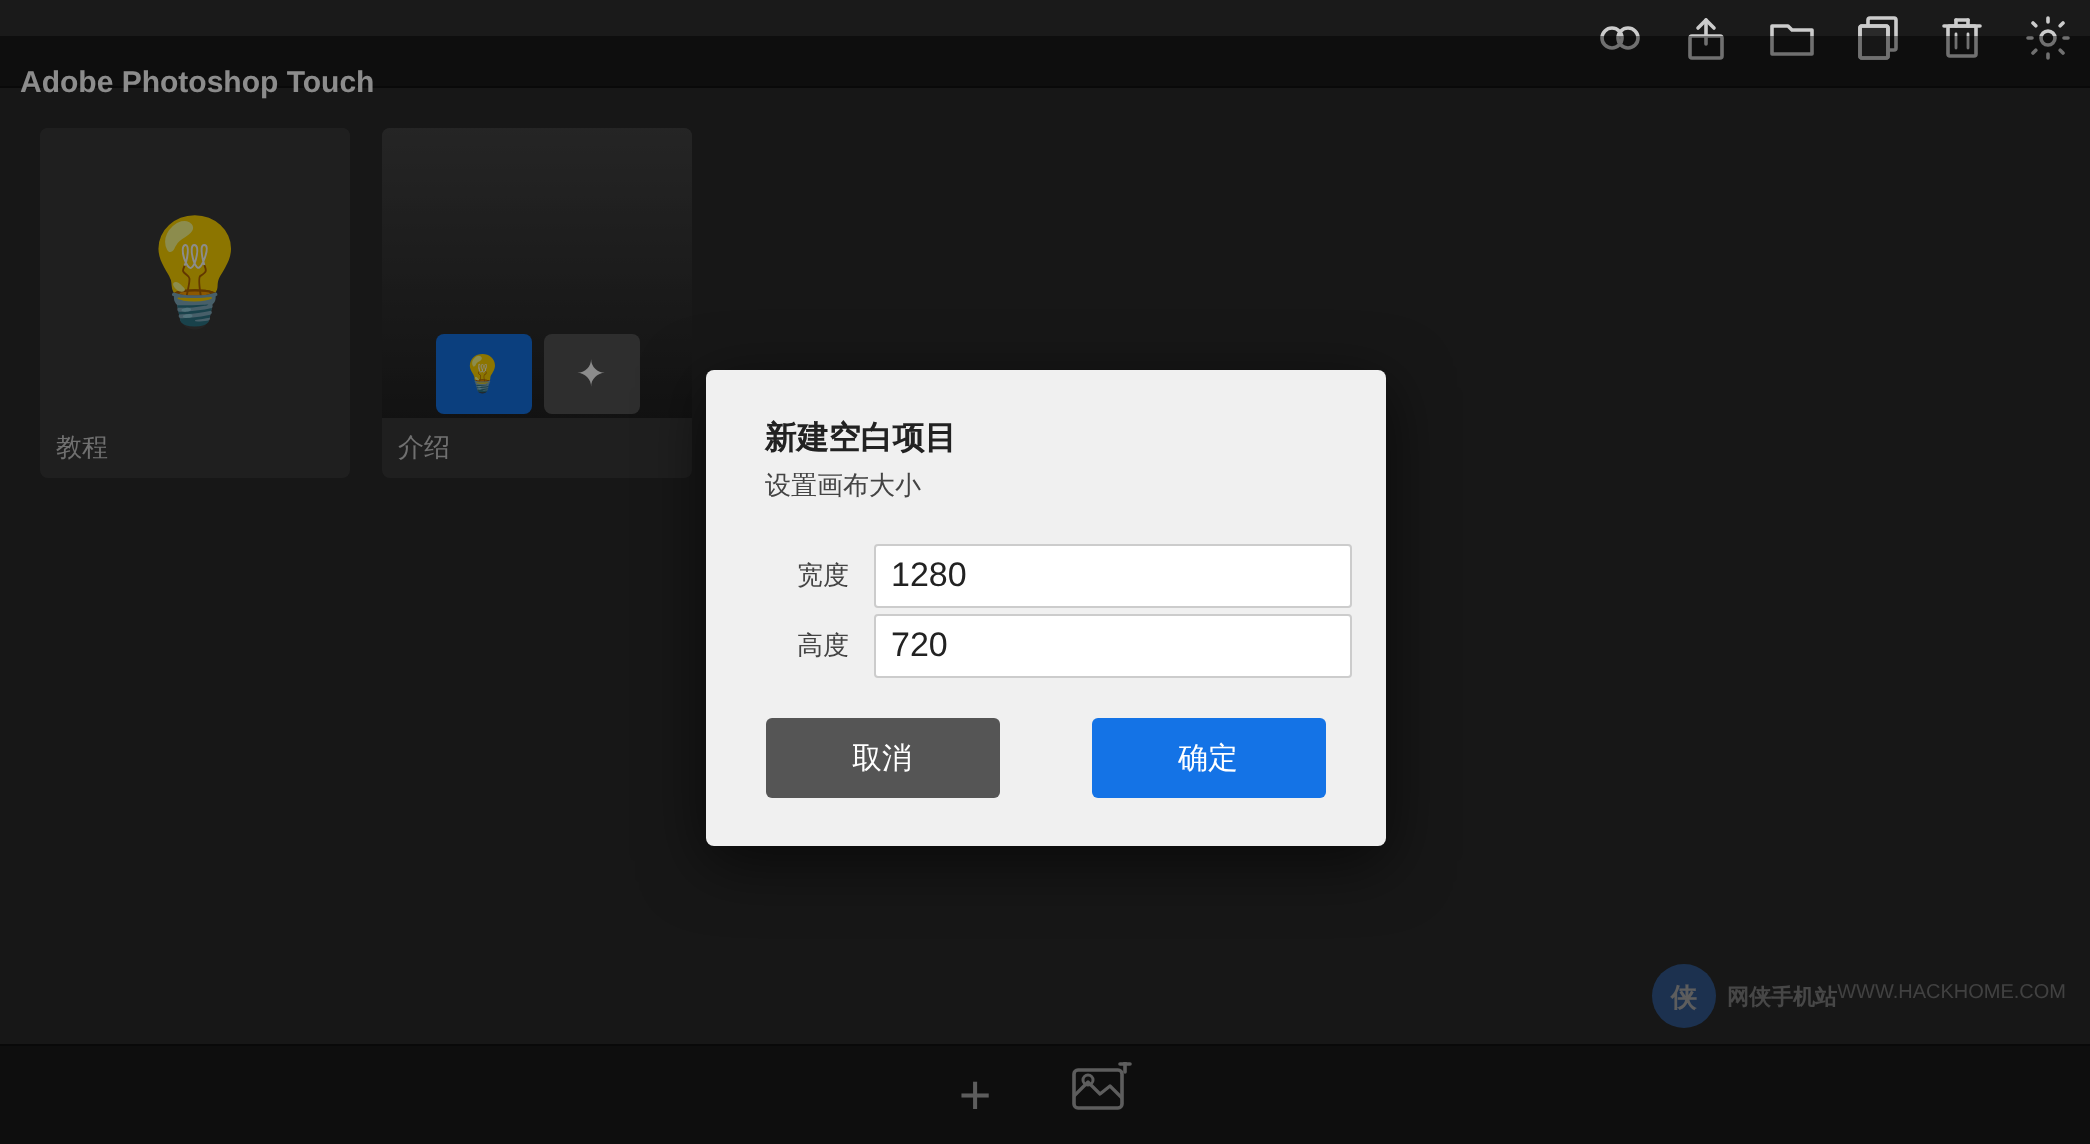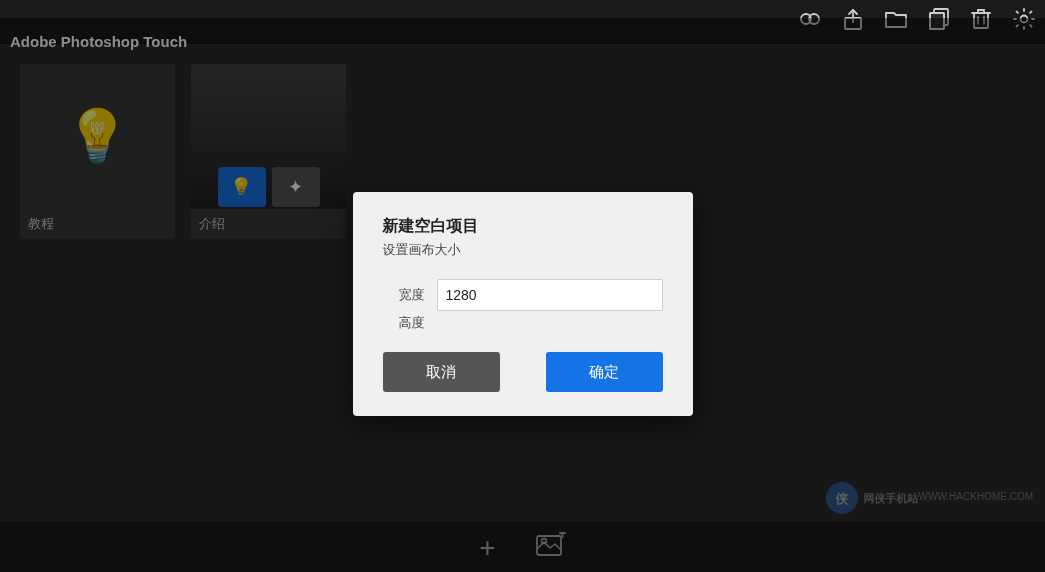--- a/index.html
+++ b/index.html
@@ -207,21 +207,21 @@
       margin-right: 12px;
       flex-shrink: 0;
     }
     .dialog-field input {
       flex: 1;
       height: 32px;
       border: 1px solid #ccc;
       border-radius: 2px;
       background: #fff;
       padding: 0 8px;
-      font-size: 14px;
+      font-size: 17px;
       color: #222;
       outline: none;
     }
     .dialog-buttons {
       display: flex;
       gap: 26px;
       margin-top: 20px;
     }
     .btn-cancel {
       flex: 1;
@@ -347,20 +347,21 @@
   <div id="dialog">
     <div id="dialog-title">新建空白项目</div>
     <div id="dialog-subtitle">设置画布大小</div>
 
     <div class="dialog-field">
       <label>宽度</label>
       <input type="text" value="1280" style="">
     </div>
     <div class="dialog-field">
       <label>高度</label>
+      <input type="text" value="720" style="">
     </div>
 
     <div class="dialog-buttons">
       <button class="btn-cancel">取消</button>
       <button class="btn-confirm">确定</button>
     </div>
   </div>
 </div>
 
 </body></html>

